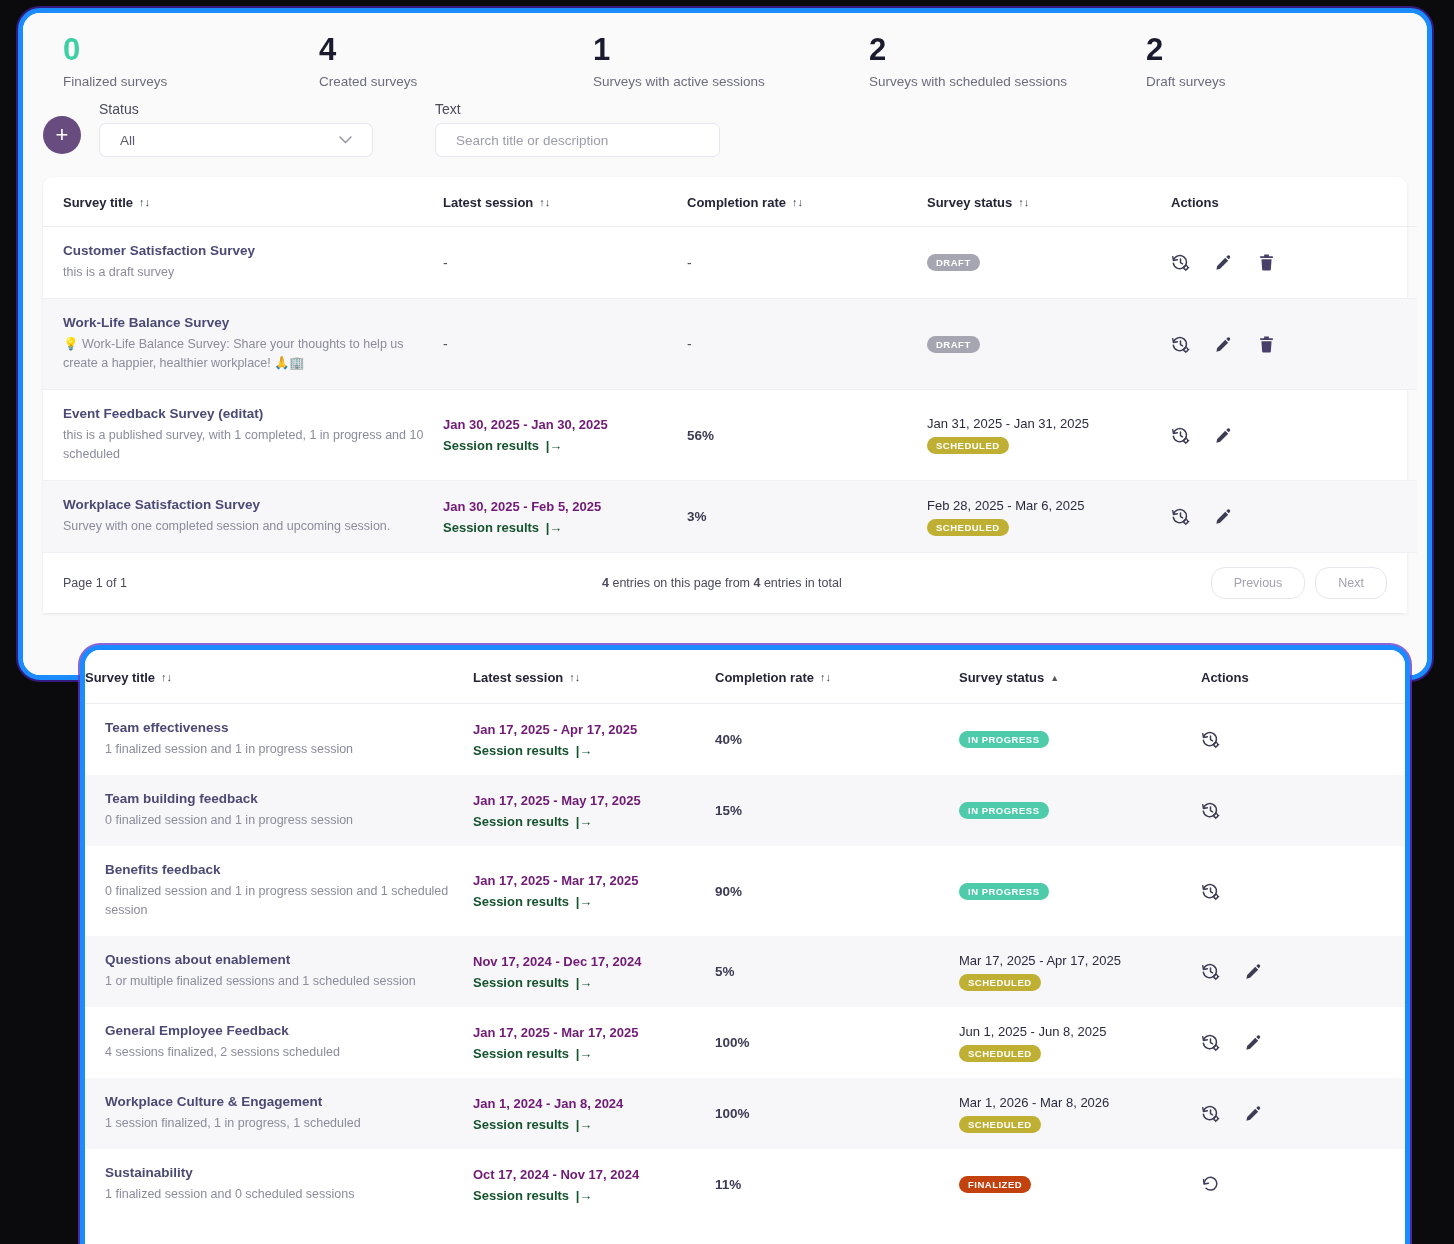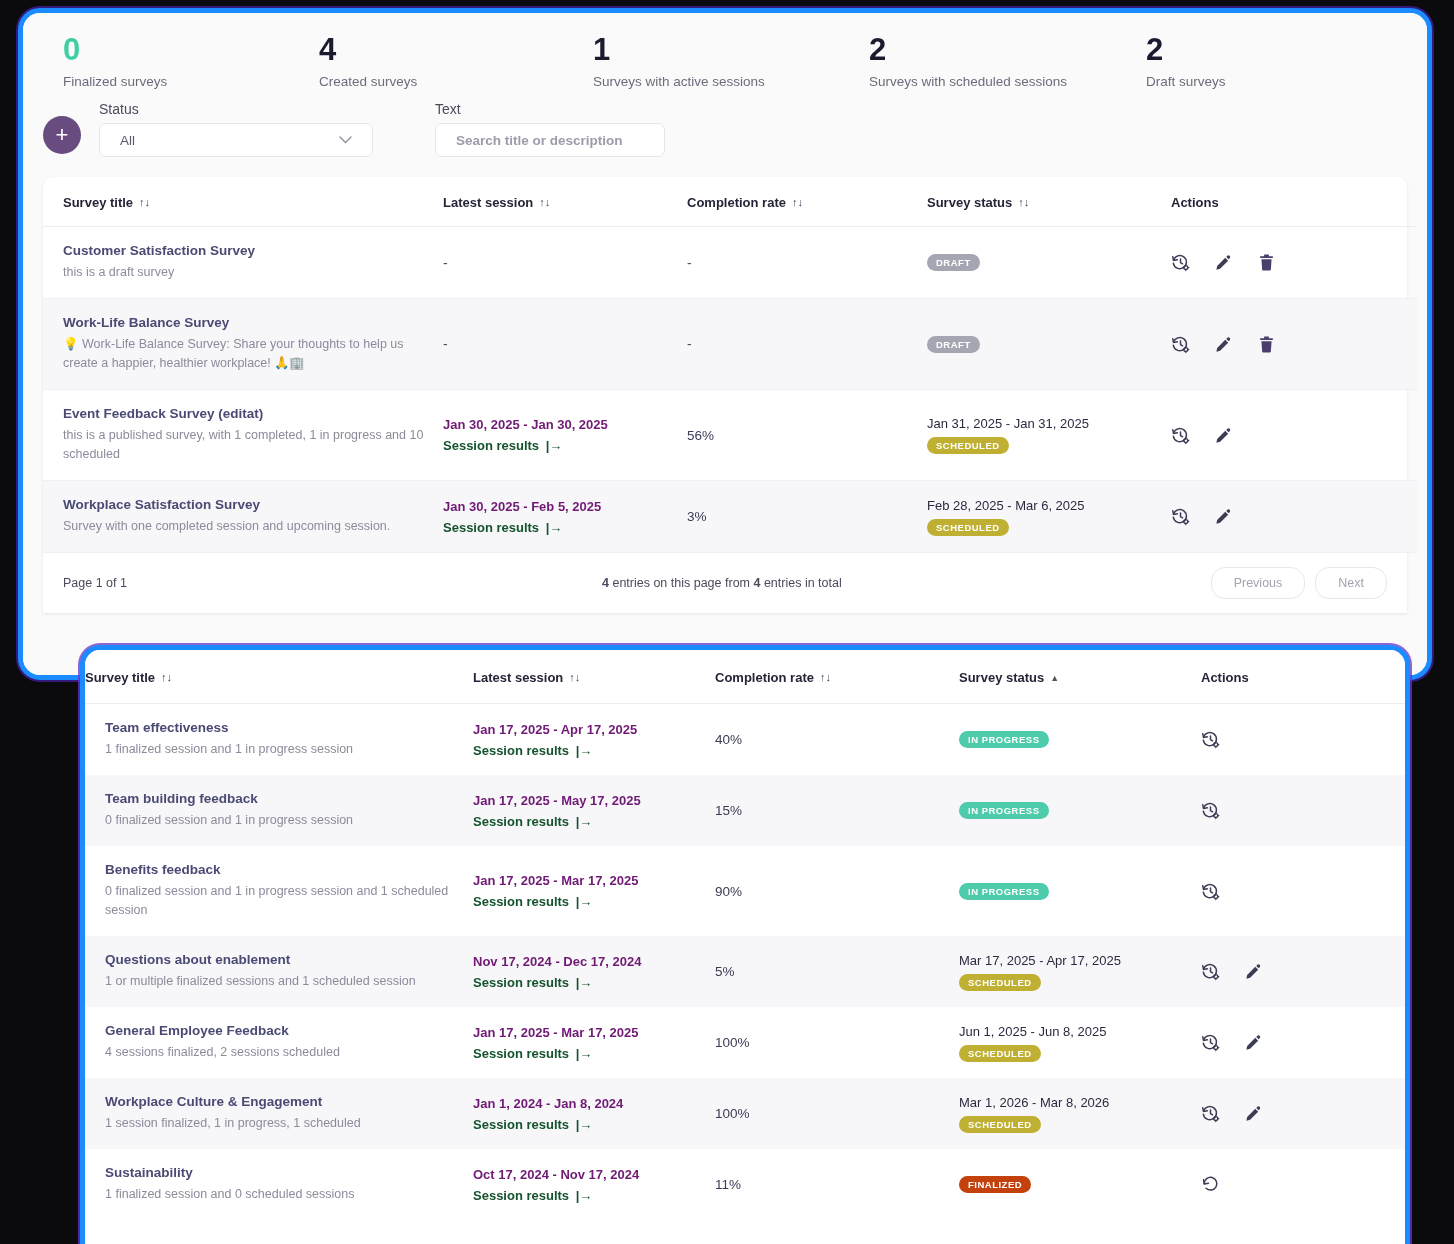--- a/index.html
+++ b/index.html
@@ -54,21 +54,21 @@
     border: none;
   }
   .field { position: relative; }
   .field-label { font-size: 14px; color: #4b4b5c; margin-bottom: 6px; display: block; }
   .select-box, .text-box {
     height: 34px; border: 1px solid #e6e4ec; border-radius: 7px;
     background: #fff; display: flex; align-items: center;
     padding: 0 20px; font-size: 13.5px; color: #9c9cab;
   }
   .select-box { width: 274px; justify-content: space-between; color: #5a5a6b; }
-  .text-box { width: 230px; font-weight: bold; }
+  .text-box { width: 285px; }
   .chev { color: #8f8fa0; font-size: 11px; }
   .field-status { width: 274px; }
   .field-text { width: 285px; margin-left: 62px; }
 
   
   .table-card {
     margin: 0 20px; background: #fff;
     border-radius: 10px 10px 0 0;
     box-shadow: 0 1px 3px rgba(30,20,60,.09);
   }
@@ -89,21 +89,21 @@
   tbody tr { border-bottom: 1px solid #f0f0f4; }
 
   .s-title { font-size: 13.5px; font-weight: 700; color: #4a4a75; margin-bottom: 5px; }
   .s-desc { font-size: 12.5px; color: #8b8b9c; line-height: 19px; }
   .cell-pad { padding-left: 20px; padding-right: 18px; }
 
   .sess-dates { font-size: 13px; font-weight: 700; color: #701a75; margin-bottom: 6px; }
   .sess-link { font-size: 13px; font-weight: 700; color: #14532d; cursor: pointer; }
   .sess-link .arrow { margin-left: 3px; }
   .dash { color: #555; font-size: 14px; }
-  .rate { font-size: 13.5px; font-weight: 400; color: #3b3b55; }
+  .rate { font-size: 13.5px; font-weight: 700; color: #3b3b55; }
 
   .badge {
     display: inline-block; border-radius: 9px; color: #fff;
     font-size: 9.5px; font-weight: 700; letter-spacing: .5px;
     padding: 3px 9px 3px 9px; line-height: 11px;
   }
   .b-draft { background: #a6a6b2; }
   .b-scheduled { background: #bfb033; }
   .b-inprogress { background: #4ecbaa; }
   .b-finalized { background: #c2410c; }

